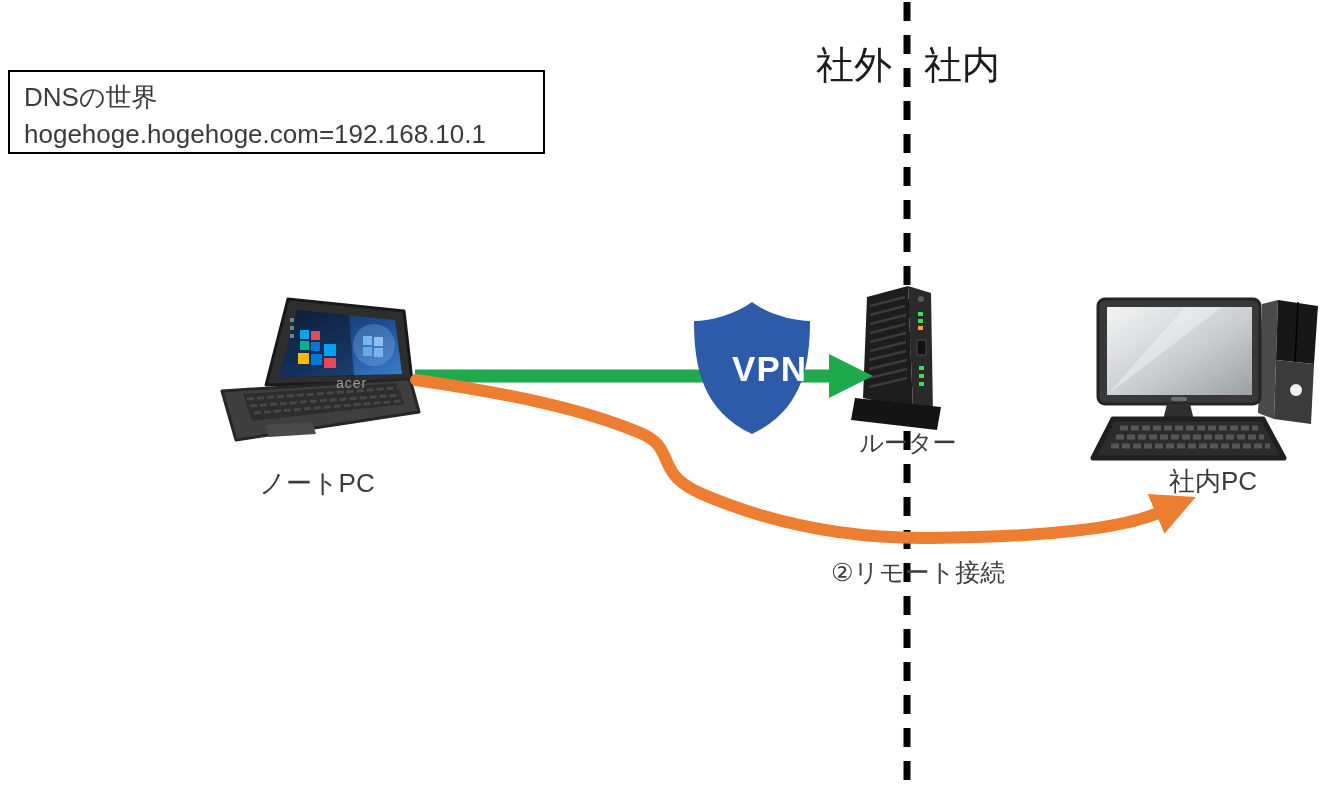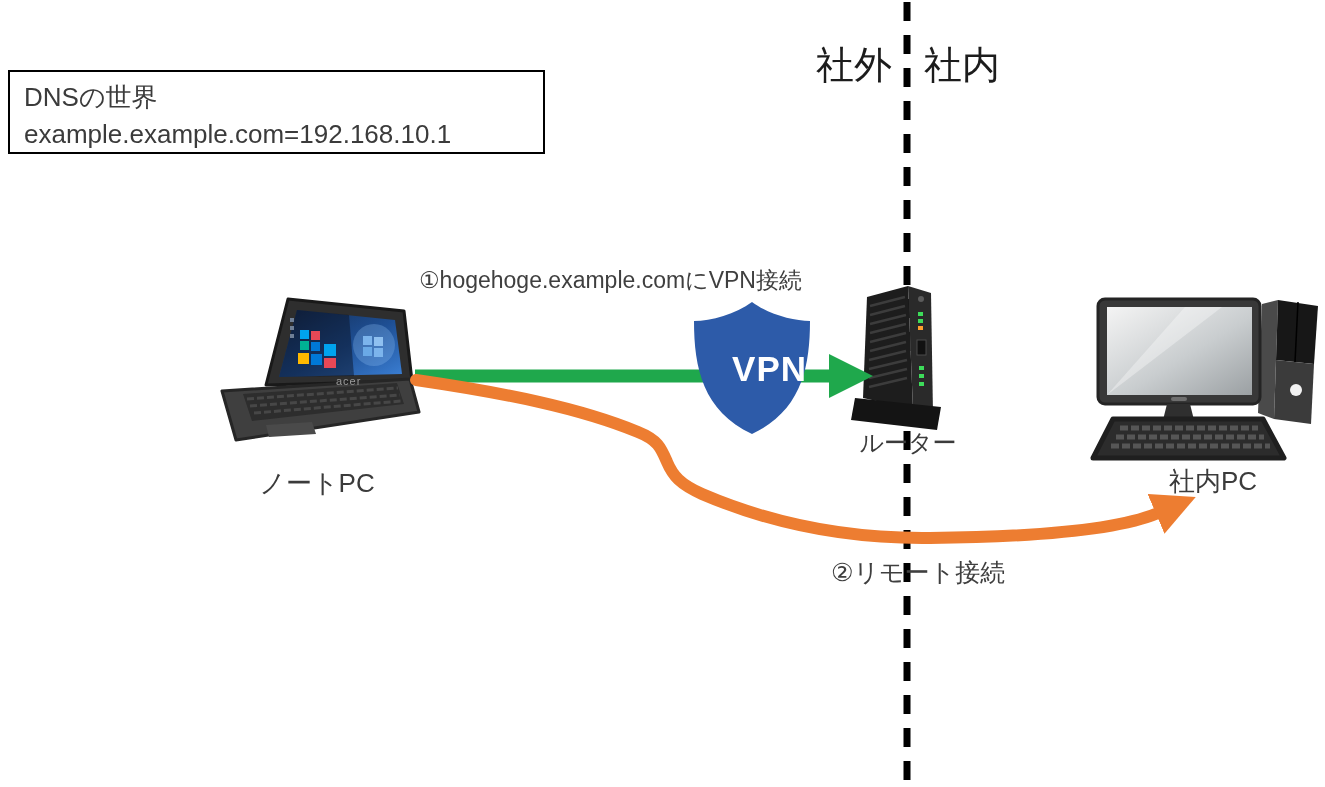--- a/index.html
+++ b/index.html
@@ -20,21 +20,21 @@
   .step1{left:419px;top:265px;font-size:23px;color:#3f3f3f;}
   .step2{left:831px;top:556px;font-size:25px;color:#3f3f3f;}
   .caption{font-size:26px;color:#3b3b3b;text-align:center;}
   .cap-laptop{left:222px;top:466px;width:190px;}
   .cap-router{left:833px;top:427px;width:150px;font-size:24px;}
   .cap-pc{left:1138px;top:464px;width:150px;}
   .vpn-label{
     left:697px;top:349px;width:110px;text-align:right;
     font-size:35px;font-weight:bold;color:#ffffff;letter-spacing:1px;
   }
-  .brand{left:336px;top:375px;font-size:11px;color:#9a9a9a;letter-spacing:1px;}
+  .brand{left:336px;top:375px;font-size:14px;color:#9a9a9a;letter-spacing:1px;}
 </style>
 </head>
 <body>
 
 <div class="canvas">
 
   <svg class="art" viewBox="0 0 1325 787">
     <defs>
       <linearGradient id="lapScreen" x1="0" y1="0" x2="1" y2="1">
         <stop offset="0" stop-color="#13294d"></stop>
@@ -125,27 +125,26 @@
 
     <line x1="415" y1="376" x2="831" y2="376" stroke="#1FA84C" stroke-width="13" marker-end="url(#mGreen)"></line>
 
     <path d="M 752,302 C 768,314 793,321 810,321 C 810,368 801,411 752,434 C 703,411 694,368 694,321 C 711,321 736,314 752,302 Z" fill="#2D5BA9"></path>
 
     <path d="M 416,380 C 505,393 580,408 638,432 C 658,440 661,448 667,462 C 673,476 680,484 702,494 C 772,524 850,539 930,538 C 1030,537 1118,530 1158,513" fill="none" stroke="#ED7D31" stroke-width="12" stroke-linecap="round" marker-end="url(#mOrange)"></path>
   </svg>
 
   <div class="dns-box">
     <div>DNSの世界</div>
-    <div>example.example.com=192.168.10.1</div>
+    <div>hogehoge.hogehoge.com=192.168.10.1</div>
   </div>
 
   <div class="txt zone-label zone-outside">社外</div>
   <div class="txt zone-label zone-inside">社内</div>
 
-  <div class="txt step1">①hogehoge.example.comにVPN接続</div>
   <div class="txt step2">②リモート接続</div>
 
   <div class="txt caption cap-laptop">ノートPC</div>
   <div class="txt caption cap-pc">社内PC</div>
   <div class="txt caption cap-router">ルーター</div>
 
   <div class="txt brand">acer</div>
 
   <div class="txt vpn-label">VPN</div>
 

